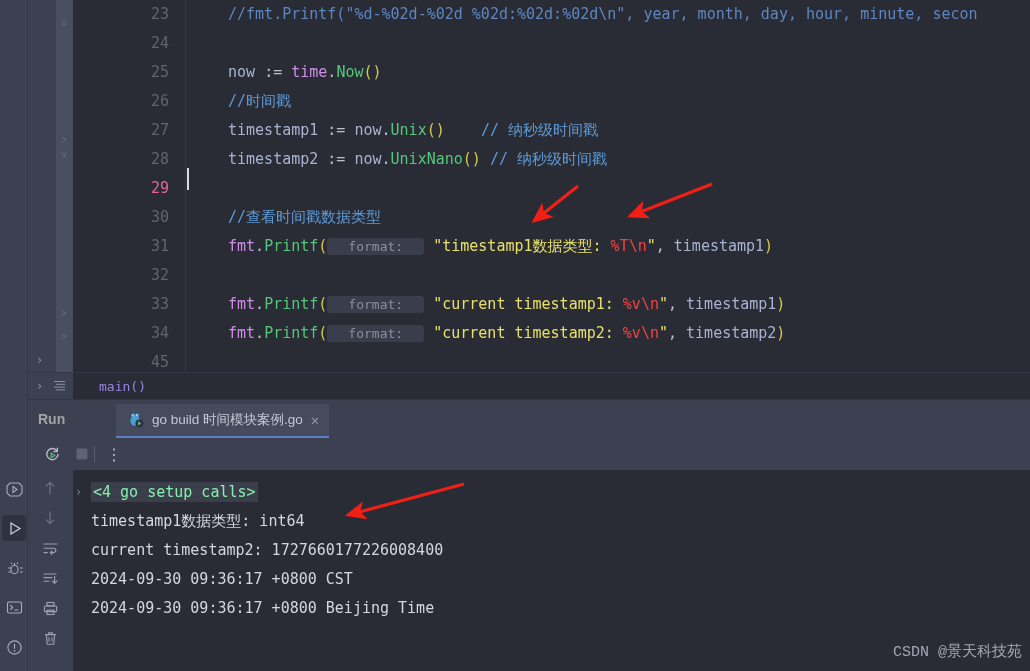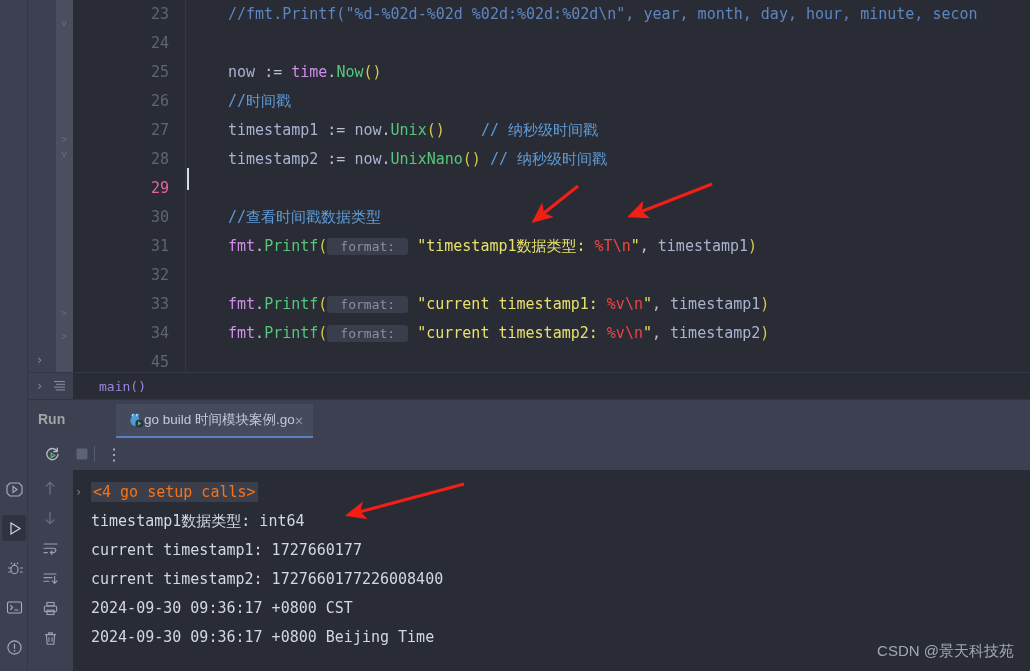--- a/index.html
+++ b/index.html
@@ -97,21 +97,21 @@
   .cmt2  { color: #5f9ad6; }
   .kw    { color: #cf8ee8; }
   .fn    { color: #56c77a; }
   .var   { color: #a9b2d0; }
   .str   { color: #e8e06a; }
   .fmtv  { color: #ef4444; }
   .paren { color: #d5c94a; }
   .punct { color: #bcc0cf; }
   .hint {
     color: #8b8f9e; background: #3a3e4c;
-    border-radius: 3px; padding: 1px 13px;
+    border-radius: 3px; padding: 1px 21px;
     font-size: 13px;
     margin-top: 12px;
   }
 
   
   .breadcrumb-strip {
     position: absolute; left: 28px; top: 372px;
     width: 1002px; height: 27px;
     background: #292c35;
     border-top: 1px solid #34374a;
@@ -158,21 +158,21 @@
     color: #a3a3a3; font-size: 14px; font-weight: bold;
     font-family: "Liberation Sans", sans-serif;
   }
   .runtab {
     position: absolute; left: 88px; top: 4px;
     height: 34px;
     background: #454a5c;
     border-bottom: 2px solid #5b7ec4;
     display: flex; align-items: center;
     padding: 0 10px 0 12px;
-    gap: 0;
+    gap: 8px;
   }
   .runtab-label {
     color: #c4c8d6; font-size: 13.5px;
     font-family: "Liberation Sans", sans-serif;
   }
   .runtab-close { color: #9096a6; font-size: 14px; }
   .gopher {
     width: 16px; height: 16px; position: relative;
     display: inline-block;
   }
@@ -218,28 +218,28 @@
     height: 29px; line-height: 29px;
     font-size: 15px; color: #d3d7e2;
     padding-left: 18px; white-space: pre;
     position: relative;
   }
   .con-fold {
     position: absolute; left: 2px; top: 0;
     color: #7b8090; font-size: 12px;
   }
   .con-collapsed {
-    background: #3b3f4c; color: #f97316;
+    background: #3b3f4c; color: #86efac;
     padding: 1px 2px;
   }
 
   .watermark {
-    position: absolute; right: 16px; bottom: 10px;
+    position: absolute; right: 8px; bottom: 10px;
     color: #b9bdca; font-size: 15px;
-    font-family: Liberation Sans, sans-serif;
+    font-family: Liberation Mono, monospace;
     opacity: .85;
   }
 
   .arrow { position: absolute; pointer-events: none; }
 </style>
 </head>
 <body>
 
 <div id="app">
 
@@ -407,21 +407,20 @@
         <div class="con-gicon" style="top:158px">
           <svg width="15" height="15" viewBox="0 0 15 15">
               <path d="M2 3.6h11M5.6 3.4V1.9h3.8v1.5M3.4 3.6l.8 9.6h6.6l.8-9.6" stroke="#9aa0b0" stroke-width="1.15" fill="none" stroke-linejoin="round"></path>
               <path d="M6 6.2v4.6M9 6.2v4.6" stroke="#9aa0b0" stroke-width="1.05"></path>
             </svg>
         </div>
       </div>
       <div class="con-body" id="con-body">
           <div class="con-line"><span class="con-fold">›</span><span class="con-collapsed">&lt;4 go setup calls&gt;</span></div>
           <div class="con-line"><span>timestamp1数据类型: int64</span></div>
-          <div class="con-line"><span>current timestamp1: 1727660177</span></div>
           <div class="con-line"><span>current timestamp2: 1727660177226008400</span></div>
           <div class="con-line"><span>2024-09-30 09:36:17 +0800 CST</span></div>
           <div class="con-line"><span>2024-09-30 09:36:17 +0800 Beijing Time</span></div>
         </div>
     </div>
 
     <div class="watermark">CSDN @景天科技苑</div>
   </div>
 
   <svg class="arrow" style="left:490px; top:178px; width:240px; height:60px;">

